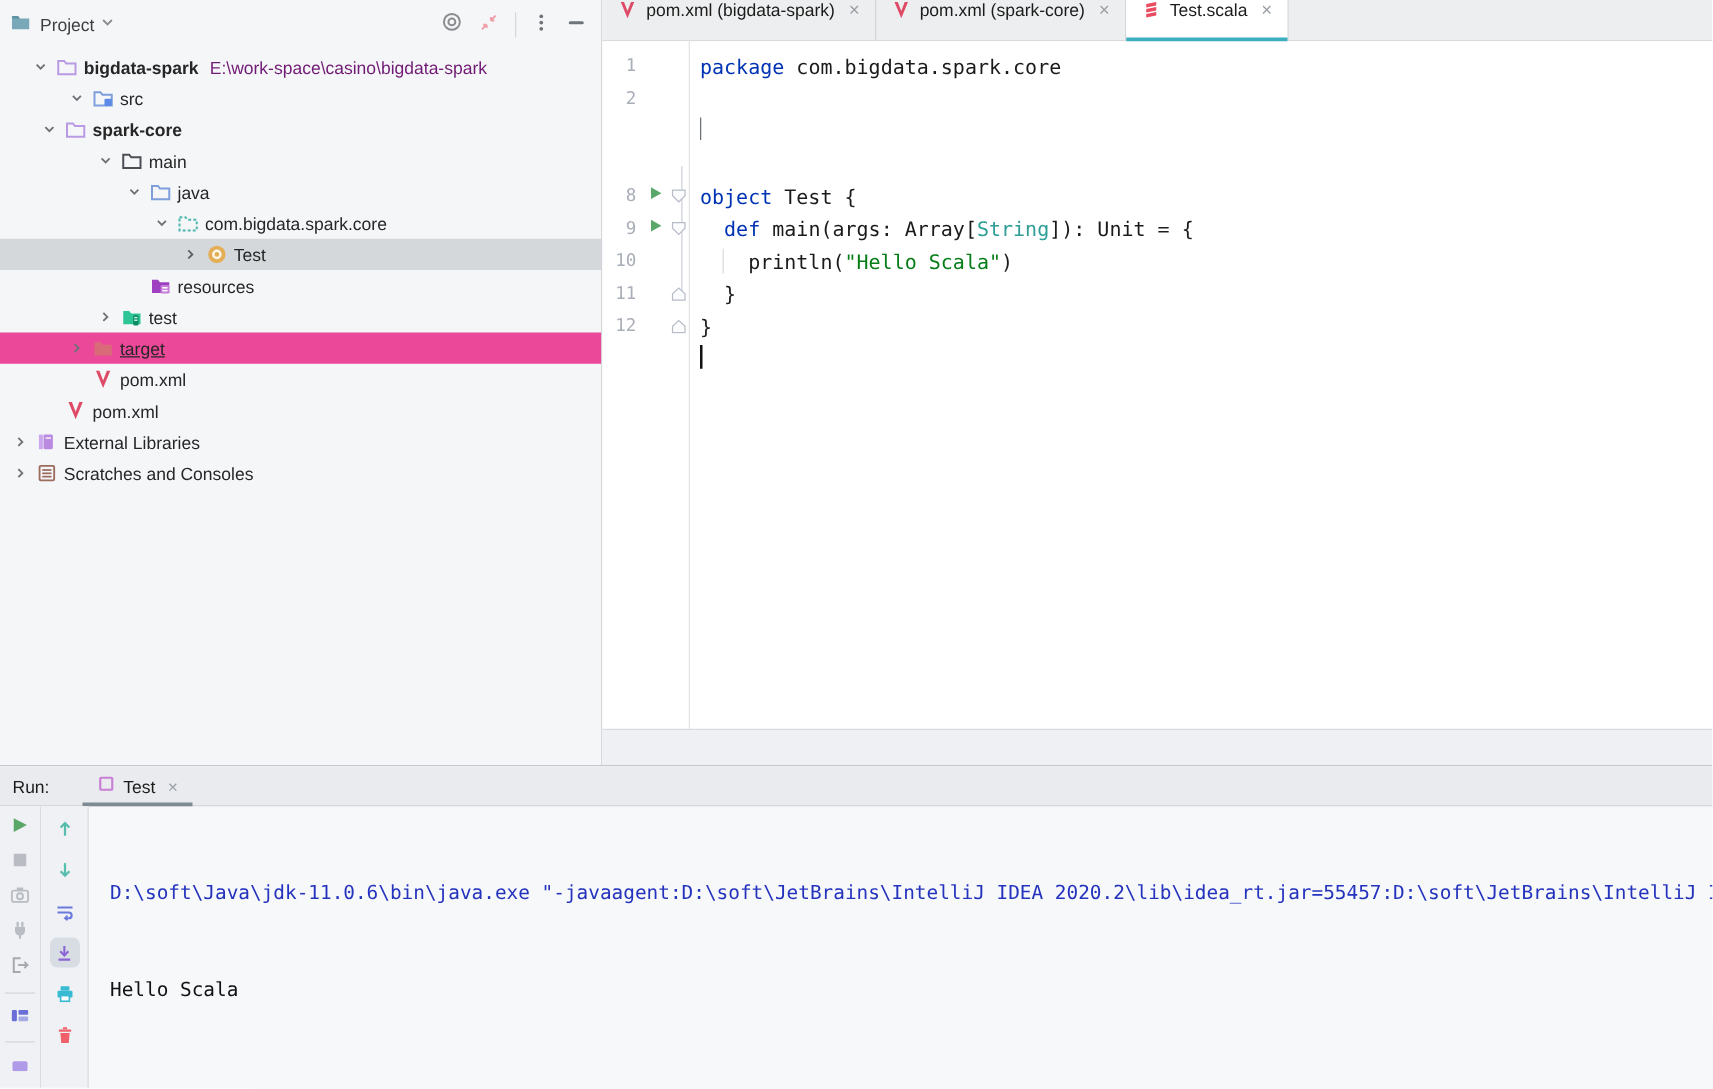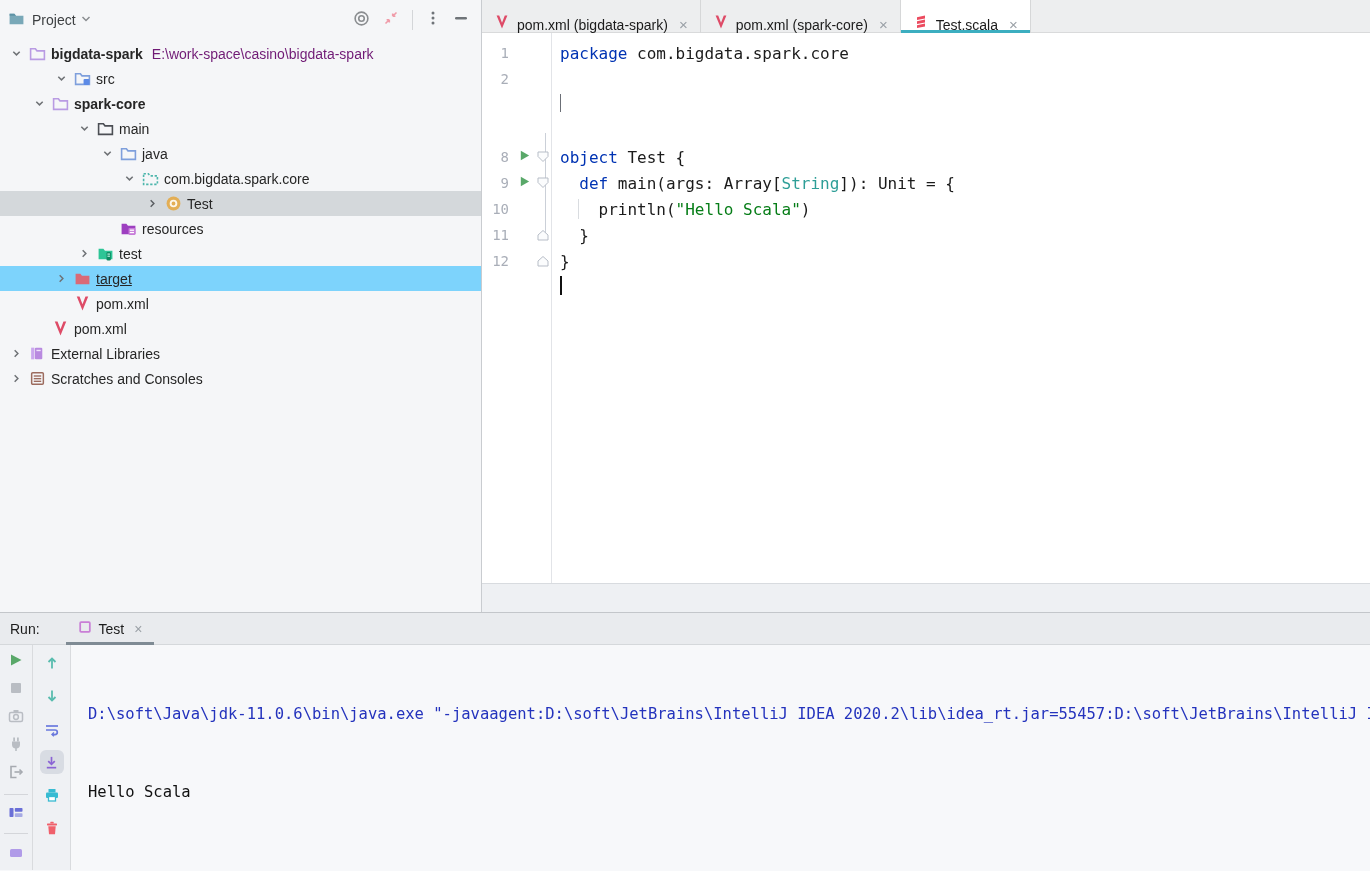--- a/index.html
+++ b/index.html
@@ -11,37 +11,37 @@
   #project-panel { position:absolute; left:0; top:0; width:481px; height:612px;
     background:#F5F6F8; }
   .pp-header { height:40px; display:flex; align-items:center; padding:0 12px 0 8px; }
   .pp-header .title { font-size:14px; color:#3c3f41; margin:0 4px 0 7px; }
   .pp-header-icons { margin-left:auto; display:flex; align-items:center; gap:13px; }
   .hdr-sep { width:1px; height:20px; background:#D4D6D9; }
   .tree { padding-top:1px; }
   .trow { height:25px; display:flex; align-items:center; font-size:14px; color:#262626;
     white-space:nowrap; }
   .trow.selected { background:#D4D8DB; }
-  .trow.flagged { background:#7dd3fc;text-decoration:underline; }
+  .trow.flagged { background:#ec4899;text-decoration:underline; }
   .trow .chev { width:16px; height:16px; margin-right:5px; flex:0 0 16px;
     display:flex; align-items:center; justify-content:center; }
   .trow .spacer { width:21px; flex:0 0 21px; }
   .trow .ticon { width:17px; height:17px; margin-right:5px; flex:0 0 17px; }
   .trow .lbl.b { font-weight:700; }
   .trow .path { color:#701a75; margin-left:9px; }
 
   
   #v-divider { position:absolute; left:481px; top:0; width:1px; height:612px; background:#C9CCD0; }
   #h-divider { position:absolute; left:0; top:612px; width:1370px; height:1px; background:#C3C6CA; }
 
   
   #editor-area { position:absolute; left:482px; top:0; width:888px; height:612px; background:#fff; }
   .tab-bar { position:relative; height:33px; background:#EDEEEF; display:flex;
     border-bottom:1px solid #D9DADB; }
-  .etab { position:relative; display:flex; align-items:flex-end; gap:7px; padding:0 12px;
+  .etab { position:relative; display:flex; align-items:flex-start; gap:7px; padding:0 12px;
     font-size:14px; color:#1b1b1b; border-right:1px solid #D6D7D8; height:33px; }
   .etab .close { color:#9AA0A6; font-size:15px; margin-left:4px; }
   .etab.active { background:#FFFFFF; }
   .etab.active .underline { position:absolute; left:0; right:0; bottom:-1px; height:4px; background:#3CAEC0; }
   .editor-body { position:relative; height:550px; background:#fff; }
   .erow { position:absolute; left:0; width:100%; height:26px; display:flex; align-items:center; }
   .erow.caret-line { background:#EAEFF6; }
   .gnum { width:32px; flex:0 0 32px; text-align:right; padding-right:5px;
     font-family:"DejaVu Sans Mono", monospace; font-size:14px; color:#A9AEB8; }
   .gmark { width:23px; flex:0 0 23px; display:flex; align-items:center; justify-content:flex-start; padding-left:4px; }
@@ -122,21 +122,21 @@
         <span>
           <svg width="16" height="16" viewBox="0 0 16 16">
               <rect x="2" y="7" width="12" height="2.4" rx="1.2" fill="#6F7479"></rect>
             </svg>
         </span>
       </div>
     </div>
 
     <div class="tree">
 
-      <div class="trow" style="padding-left:8px">
+      <div class="trow" style="padding-left:24px">
         <span class="chev">
             <svg width="11" height="11" viewBox="0 0 12 12">
               <polyline points="2.5,4 6,7.5 9.5,4" fill="none" stroke="#6E7175" stroke-width="1.6"></polyline>
             </svg>
           </span>
         <span class="ticon"><svg width="17" height="17" viewBox="0 0 16 16">
               <path d="M1.5 3.5h4.5l1.5 2h7v8h-13z" fill="none" stroke="#B99BE3" stroke-width="1.5"></path>
             </svg></span>
         <span class="lbl b">bigdata-spark</span>
         <span class="path">E:\work-space\casino\bigdata-spark</span>

